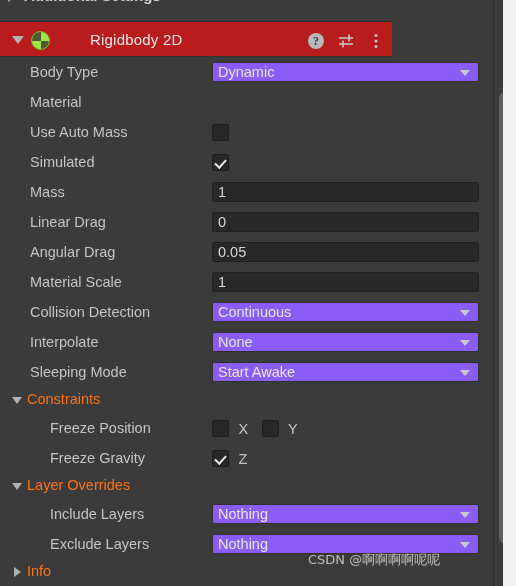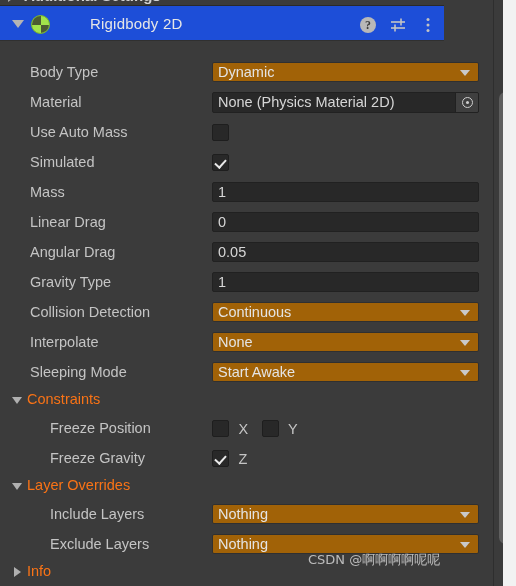--- a/index.html
+++ b/index.html
@@ -30,23 +30,23 @@
     border-left: 7px solid #a8a8a8;
   }
   .top-strip .ttl {
     position: absolute; left: 24px; top: -13px;
     font-size: 15px; font-weight: bold; color: #d2d2d2;
     white-space: nowrap;
   }
 
   
   .comp-header {
-    position: absolute; left: 0; top: 5px;
-    width: 444px; height: 36px;
-    background: #1d4ed8;
+    position: absolute; left: 0; top: 21px;
+    width: 392px; height: 36px;
+    background: #b91c1c;
     border-top: 1px solid #2a2a2a;
     border-bottom: 1px solid #303030;
   }
   .comp-fold {
     position: absolute; left: 12px; top: 14px;
     width: 0; height: 0;
     border-left: 6px solid transparent;
     border-right: 6px solid transparent;
     border-top: 8px solid #b4b4b4;
   }
@@ -98,21 +98,21 @@
     font-size: 14.5px; color: #c4c4c4;
     white-space: nowrap;
   }
   .label.indent { left: 50px; }
 
   .ctrl { position: absolute; left: 212px; right: 14px; }
 
   
   .popup {
     height: 20px;
-    background: #a16207;
+    background: #8b5cf6;
     border: 1px solid #303030;
     border-radius: 2px;
     position: relative;
     display: flex; align-items: center;
     cursor: pointer;
   }
   .popup .val {
     font-size: 14.5px; color: #e4e4e4;
     padding-left: 5px;
     white-space: nowrap; overflow: hidden;
@@ -295,30 +295,20 @@
       <span class="ctrl">
         <span class="popup">
           <span class="val">Dynamic</span>
           <span class="arrow"></span>
         </span>
       </span>
     </div>
 
     <div class="row">
       <span class="label">Material</span>
-      <span class="ctrl">
-        <span class="objfield">
-          <span class="val">None (Physics Material 2D)</span>
-          <span class="obj-picker">
-            <span class="ring">
-                <span class="dot"></span>
-              </span>
-          </span>
-        </span>
-      </span>
     </div>
 
     <div class="row">
       <span class="label">Use Auto Mass</span>
       <span class="ctrl">
         <span class="cb"></span>
       </span>
     </div>
 
     <div class="row">
@@ -349,21 +339,21 @@
     <div class="row">
       <span class="label">Angular Drag</span>
       <span class="ctrl">
         <span class="field">
             <span class="val">0.05</span>
           </span>
       </span>
     </div>
 
     <div class="row">
-      <span class="label">Gravity Type</span>
+      <span class="label">Material Scale</span>
       <span class="ctrl">
         <span class="field">
             <span class="val">1</span>
           </span>
       </span>
     </div>
 
     <div class="row">
       <span class="label">Collision Detection</span>
       <span class="ctrl">

